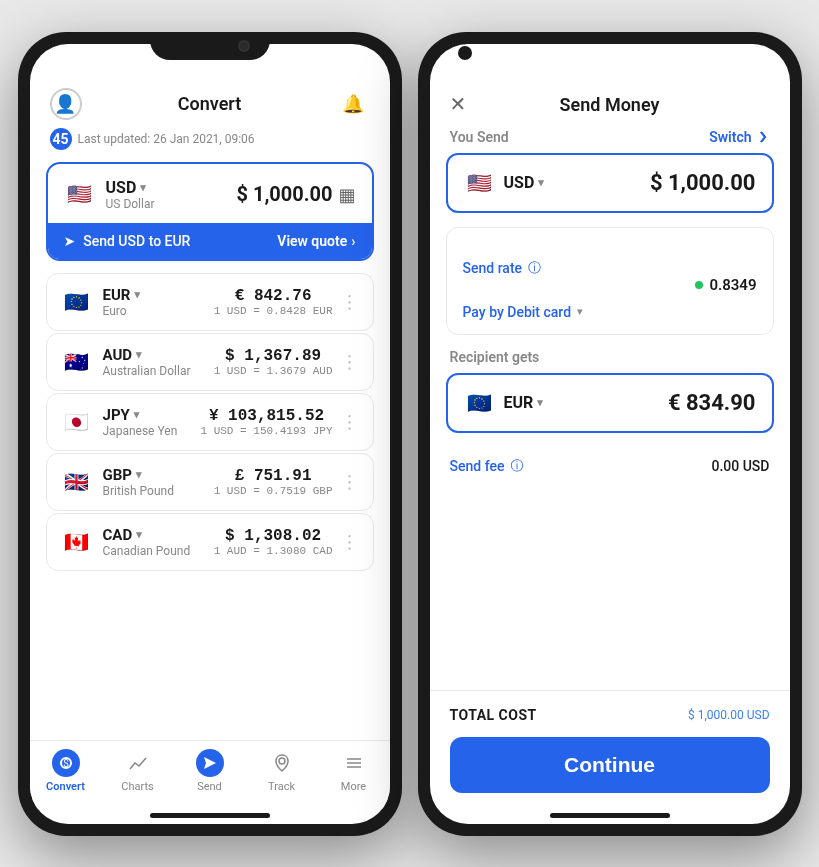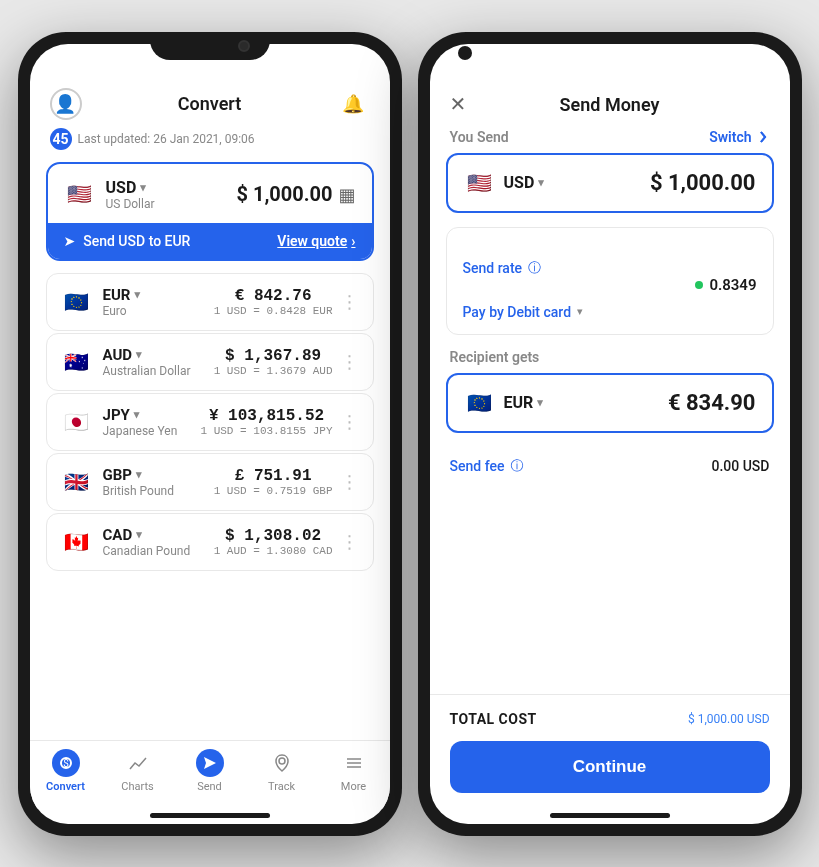--- a/index.html
+++ b/index.html
@@ -173,21 +173,21 @@
       display: flex;
       align-items: center;
       justify-content: space-between;
     }
     .send-bar-left {
       display: flex; align-items: center; gap: 8px;
       color: white; font-size: 14px; font-weight: 500;
     }
     .send-bar-right {
       color: white; font-size: 14px; font-weight: 600;
-      display: flex; align-items: flex-start; gap: 4px; text-decoration: underline;
+      display: flex; align-items: flex-start; gap: 4px;
     }
 
     
     .currency-list {
       flex: 1;
       overflow-y: auto;
       padding: 0 16px;
       display: flex;
       flex-direction: column;
       gap: 2px;
@@ -388,21 +388,21 @@
     .total-amount {
       font-size: 12px; font-weight: 400; color: #3b82f6;
     }
     .continue-btn {
       width: 100%;
       background: #2563eb;
       color: white;
       border: none;
       border-radius: 12px;
       padding: 16px;
-      font-size: 17px;
+      font-size: 21px;
       font-weight: 600;
       cursor: pointer;
       margin-bottom: 16px;
     }
 
     .chevron-down { font-size: 11px; color: #888; }
     .info-icon { font-size: 13px; color: #2563eb; }
 
     .home-indicator {
       height: 5px;
@@ -504,21 +504,21 @@
             <div class="currency-row-left">
               <div class="flag">🇯🇵</div>
               <div class="currency-row-info">
                 <div class="currency-row-code">JPY <span class="chevron-down">▾</span></div>
                 <div class="currency-row-name">Japanese Yen</div>
               </div>
             </div>
             <div class="currency-row-right">
               <div class="currency-row-amount-block">
                 <div class="currency-row-amount">¥ 103,815.52</div>
-                <div class="currency-row-rate">1 USD = 103.8155 JPY</div>
+                <div class="currency-row-rate">1 USD = 150.4193 JPY</div>
               </div>
               <span class="dots-icon">⋮</span>
             </div>
           </div>
 
           <div class="currency-row">
             <div class="currency-row-left">
               <div class="flag">🇬🇧</div>
               <div class="currency-row-info">
                 <div class="currency-row-code">GBP <span class="chevron-down">▾</span></div>

